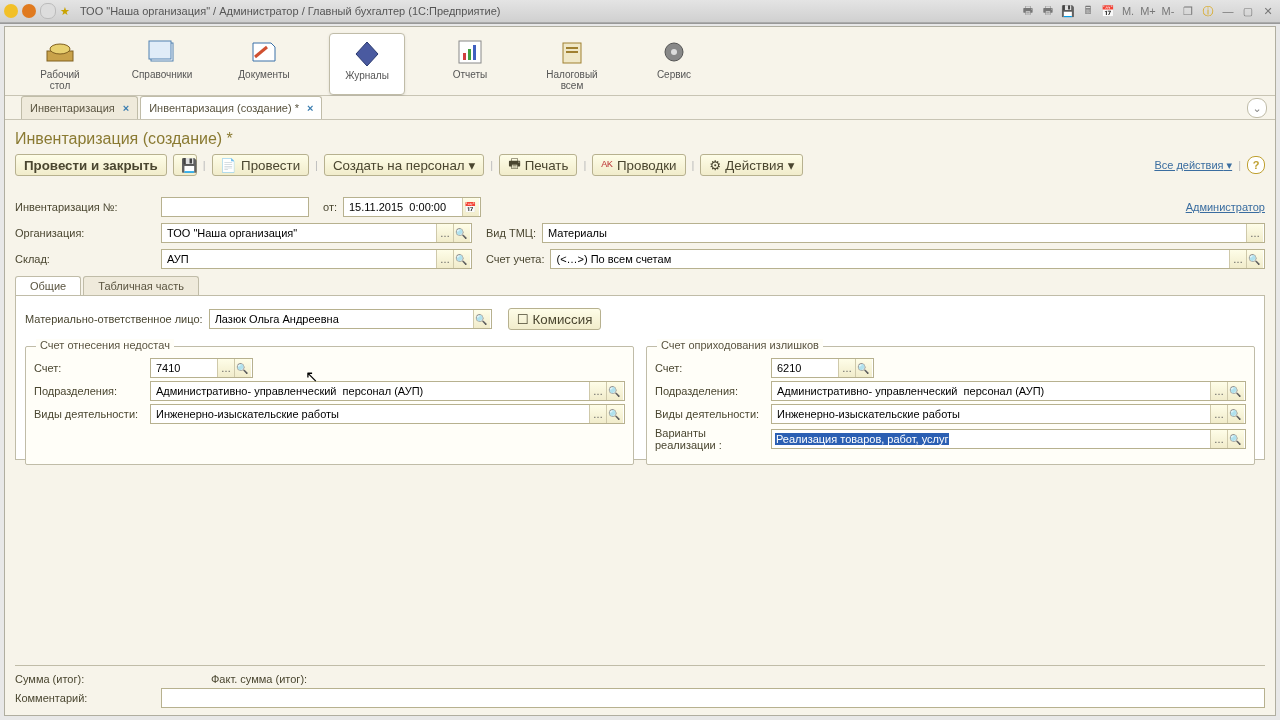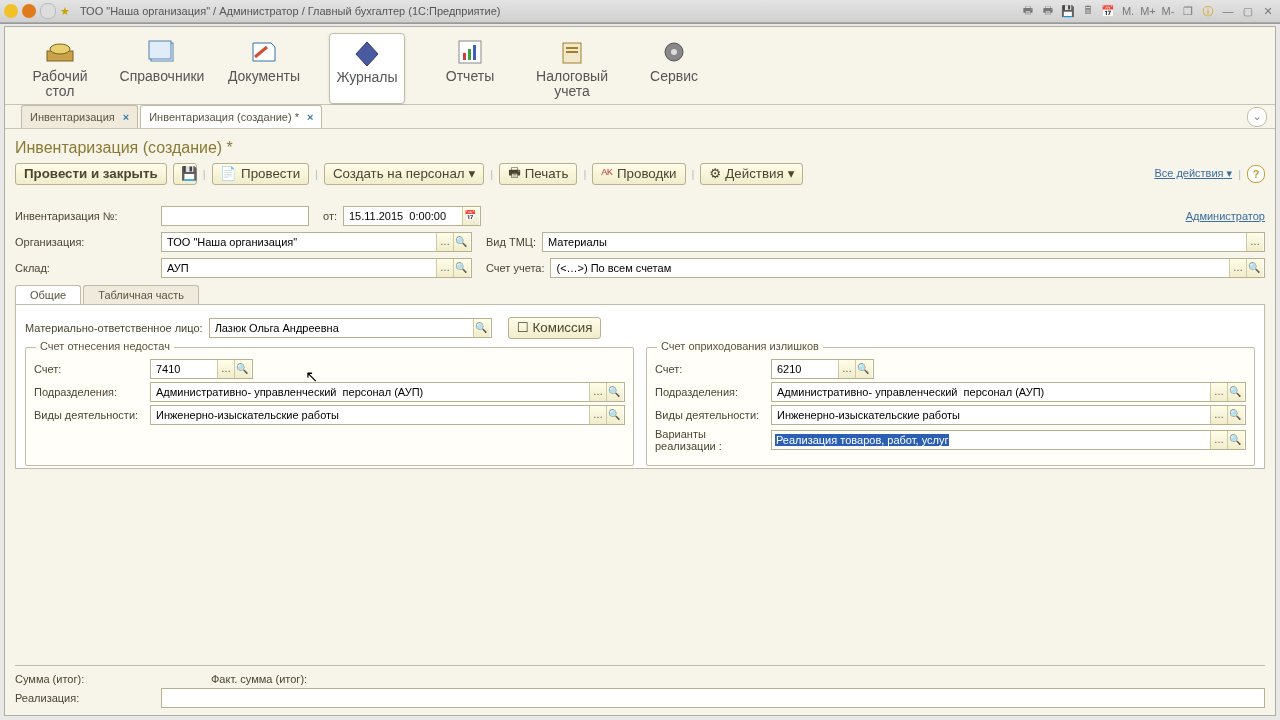--- a/index.html
+++ b/index.html
@@ -10,21 +10,21 @@
 .tb-orange{background:#e07a1f}
 .tb-star{color:#c9a300}
 .title-text{color:#555;flex:1;padding-left:6px}
 .tb-right{display:flex;gap:4px;align-items:center}
 .tb-right span{width:16px;height:16px;display:inline-flex;align-items:center;justify-content:center;color:#777;cursor:pointer}
 .app{background:#f7f4ea;border:1px solid #b0aea0;margin:2px 4px 4px 4px;height:688px;display:flex;flex-direction:column;position:relative}
 .toolbar-big{display:flex;gap:28px;padding:6px 18px 0 18px;background:#f7f4ea;border-bottom:1px solid #c8c4b4}
 .big-btn{display:flex;flex-direction:column;align-items:center;width:70px;cursor:pointer;padding:4px 2px;border-radius:4px}
 .big-btn.active{background:#fff;border:1px solid #c0bca8;box-shadow:0 1px 3px rgba(0,0,0,.1)}
 .big-btn svg{width:34px;height:30px}
-.big-btn-label{text-align:center;color:#555;font-size:14px;margin-top:2px;line-height:1.1}
+.big-btn-label{text-align:center;color:#555;font-size:10px;margin-top:2px;line-height:1.1}
 .tabs-row{display:flex;align-items:center;padding:0 16px;background:#f7f4ea;border-bottom:1px solid #c8c4b4;position:relative}
 .doc-tab{display:flex;align-items:center;height:22px;padding:0 8px;border:1px solid #c0bca8;border-bottom:none;background:#efeadb;margin-right:2px;border-radius:3px 3px 0 0;cursor:pointer;font-size:11px;color:#5a5440}
 .doc-tab.active{background:#fff}
 .doc-tab .x{margin-left:8px;color:#3a7db0;font-weight:bold;cursor:pointer}
 .tabs-row .chev{position:absolute;right:8px;top:2px;width:18px;height:18px;border:1px solid #c0bca8;border-radius:9px;background:#fff;display:flex;align-items:center;justify-content:center;color:#888;cursor:pointer}
 .content{flex:1;padding:8px 10px 4px 10px;background:#f7f4ea;overflow:hidden;display:flex;flex-direction:column}
 .page-title{color:#8a7a32;font-size:16px;margin:2px 0 6px 0}
 .cmd-bar{display:flex;align-items:center;gap:6px;margin-bottom:18px}
 .cmd-btn{height:22px;padding:0 8px;border:1px solid #b7b18f;background:linear-gradient(#fefde8,#f1eccb);border-radius:3px;cursor:pointer;display:inline-flex;align-items:center;gap:4px;color:#4a4630}
 .cmd-sep{color:#bbb}
@@ -35,21 +35,21 @@
 .lbl{color:#4a4630}
 .bold{font-weight:normal}
 .field{height:18px;border:1px solid #b7b18f;background:#fff;padding:0 3px;display:flex;align-items:center;position:relative}
 .field input{border:none;outline:none;width:100%;font:inherit;background:transparent}
 .field .btns{position:absolute;right:1px;top:0;bottom:0;display:flex}
 .mini{width:16px;border-left:1px solid #cfc9aa;background:linear-gradient(#fefde8,#f1eccb);display:flex;align-items:center;justify-content:center;cursor:pointer;color:#555;font-size:10px}
 .sub-tabs{display:flex;border-bottom:1px solid #c0bca8;margin-top:4px}
 .sub-tab{padding:3px 14px;border:1px solid #c0bca8;border-bottom:none;background:#efeadb;margin-right:2px;border-radius:3px 3px 0 0;cursor:pointer;color:#5a5440}
 .sub-tab.active{background:#fff}
 .panel{border:1px solid #c0bca8;border-top:none;background:#fff;padding:9px;height:145px}
-.groups{display:flex;gap:12px;margin-top:8px}
+.groups{display:flex;gap:12px;margin-top:16px}
 .group{flex:1;border:1px solid #c0bca8;border-radius:2px;padding:8px 8px 10px 8px;position:relative;background:#fffef8}
 .group-title{position:absolute;top:-8px;left:10px;background:#fffef8;padding:0 4px;color:#5a5440;font-size:11px}
 .group .form-row .lbl{width:110px}
 .selected-text{background:#2b5fb3;color:#fff;padding:0 1px}
 .footer{margin-top:auto;border-top:1px solid #c0bca8;padding-top:4px}
 .cursor{position:absolute;left:300px;top:340px;pointer-events:none;font-size:16px;color:#000}
 </style>
 </head>
 <body>
 
@@ -117,21 +117,21 @@
         </svg>
         <div class="big-btn-label">Отчеты</div>
       </div>
     <div class="big-btn">
         <svg viewBox="0 0 34 30">
           <rect x="8" y="6" width="18" height="20" fill="#f0e8c8" stroke="#a08030"></rect>
           <rect x="11" y="10" width="12" height="2" fill="#a08030"></rect>
           <rect x="11" y="14" width="12" height="2" fill="#a08030"></rect>
         </svg>
         <div class="big-btn-label" style="white-space:pre">Налоговый
-учета</div>
+всем</div>
       </div>
     <div class="big-btn">
         <svg viewBox="0 0 34 30">
           <circle cx="17" cy="15" r="9" fill="#888" stroke="#555"></circle>
           <circle cx="17" cy="15" r="3" fill="#ddd"></circle>
         </svg>
         <div class="big-btn-label">Сервис</div>
       </div>
   </div>
 
@@ -323,20 +323,20 @@
       </div>
       <div class="cursor">↖</div>
     </div>
 
     <div class="footer">
       <div class="form-row">
         <span class="lbl bold" style="width:190px">Сумма (итог):</span>
         <span class="lbl bold">Факт. сумма (итог):</span>
       </div>
       <div class="form-row">
-        <span class="lbl" style="width:140px">Реализация:</span>
+        <span class="lbl" style="width:140px">Комментарий:</span>
         <div class="field" style="flex:1">
             <input value="" style="">
           </div>
       </div>
     </div>
   </div>
 </div>
 
 </body></html>

